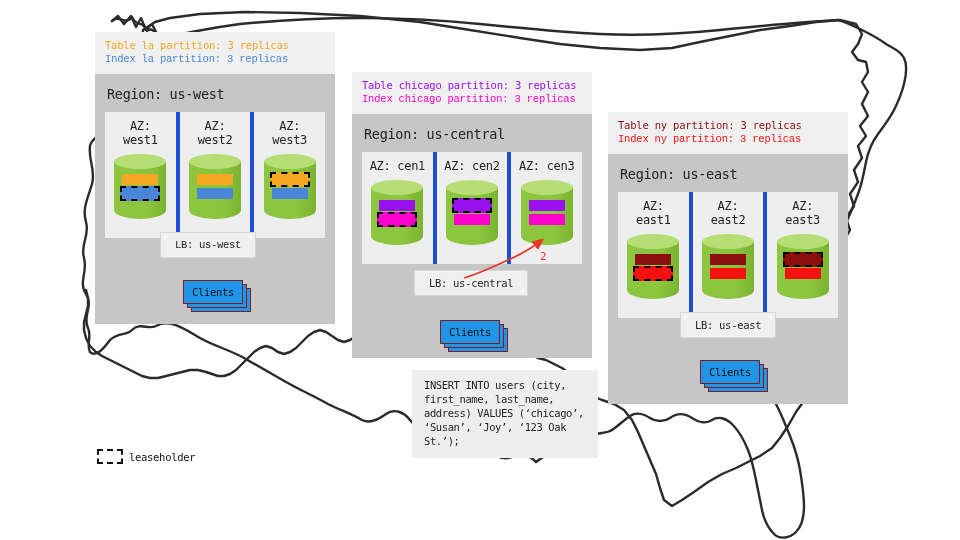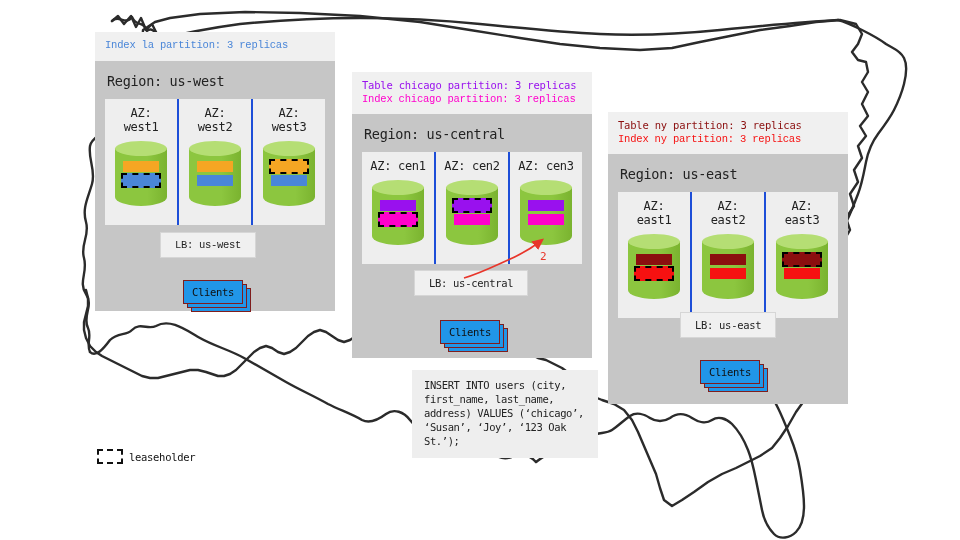--- a/index.html
+++ b/index.html
@@ -15,21 +15,21 @@
   .hdr{
     background:#f0f0f0;padding:7px 10px 8px 10px;
     font-size:10.5px;line-height:13.5px;letter-spacing:-0.2px;
   }
   .hdr .l1{display:block;}
   .hdr .l2{display:block;font-family:Liberation Mono, monospace;}
   .body{background:#c6c6c6;padding:8px 10px 12px 10px;}
   .rtitle{font-size:13.5px;color:#222;margin:4px 2px 10px 2px;letter-spacing:-0.3px;}
   .azrow{background:#eeeeee;display:flex;padding:0;}
   .az{flex:1;padding:7px 6px 12px 6px;text-align:center;position:relative;}
-  .az + .az{border-left:2px solid #1d4ed8;}
+  .az + .az{border-left:4px solid #1d4ed8;}
   .azlabel{font-size:12px;color:#222;margin-bottom:7px;letter-spacing:-0.3px;}
 
   .cyl{width:52px;height:72px;margin:0 auto;position:relative;}
   .cyl .tube{
     position:absolute;left:0;top:7px;width:52px;height:58px;
     background:linear-gradient(to right,#8cc63f 0%,#8cc63f 62%,#7ab32f 100%);
     border-radius:0 0 26px 26px/0 0 9px 9px;
   }
   .cyl .top{
     position:absolute;left:0;top:0;width:52px;height:15px;
@@ -142,20 +142,21 @@
          C906,76 908,66 904,58 C900,50 892,48 886,44
          C878,38 870,34 862,30 C854,26 846,22 838,20"></path>
 
     <path fill="none" stroke="#2b2b2b" stroke-width="2.4" stroke-linejoin="round" stroke-linecap="round" d="M157,40 C180,34 210,28 240,24 C280,20 320,18 360,18
          C400,18 440,20 480,24 C520,28 560,32 600,34
          C640,36 680,34 720,30 C760,26 800,22 838,20"></path>
   </svg>
 
   <div class="region" style="left:95px;top:32px;width:240px;">
     <div class="hdr">
+      <span class="l1" style="color:#f5a623;">Table la partition: 3 replicas</span>
       <span class="l2" style="color:#4a86d8;">Index la partition: 3 replicas</span>
     </div>
     <div class="body">
       <div class="rtitle">Region: us-west</div>
       <div class="azrow">
         <div class="az">
           <div class="azlabel">AZ: west1</div>
           <div class="cyl">
             <div class="tube"></div>
             <div class="top"></div>

